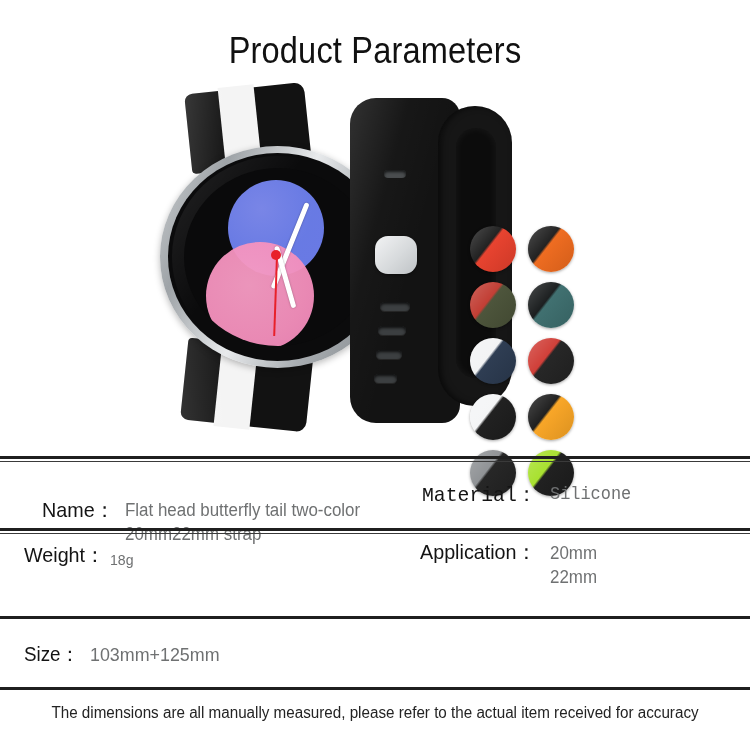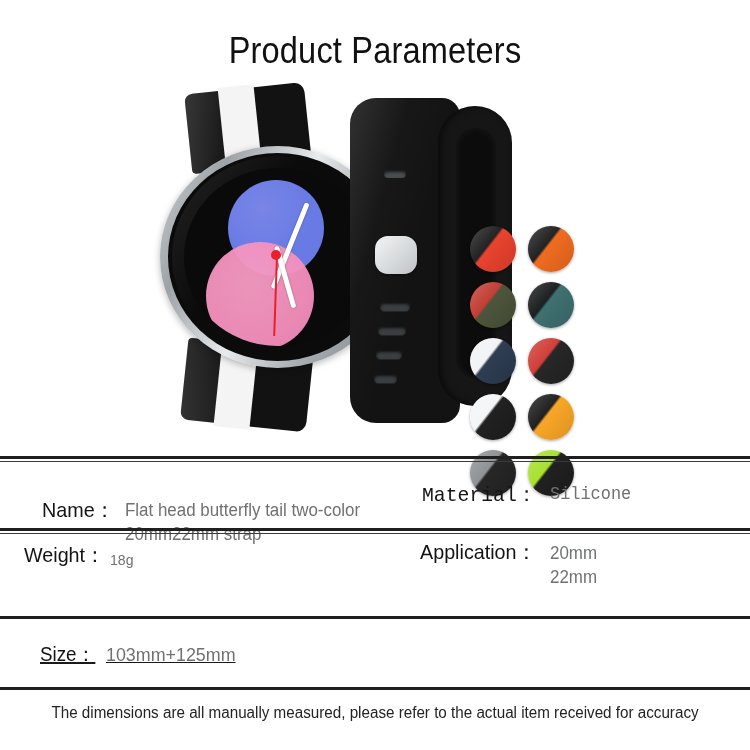--- a/index.html
+++ b/index.html
@@ -393,21 +393,21 @@
   .c-mat    { left: 422px; top: 480px; font-family: Liberation Mono, monospace; }
   .c-mat .val { margin-left: 6px; margin-top: 2px; }
 
   .c-weight { left: 24px;  top: 541px; }
   .c-weight .val { font-size: 15px; margin-top: 9px; margin-left: 0px; }
 
   .c-app    { left: 420px; top: 538px; }
   .c-app .val { margin-left: 6px; margin-top: 3px; }
   .c-app .val .ln2 { display: block; text-align: right; }
 
-  .c-size   { left: 40px;  top: 641px; text-decoration: underline; }
+  .c-size   { left: 24px;  top: 641px; }
   .c-size .lbl { font-size: 20px; }
   .c-size .val { font-size: 19px; margin-left: 7px; margin-top: 1px; }
 
   .footnote {
     position: absolute;
     left: 0;
     top: 704px;
     width: 750px;
     text-align: center;
     font-size: 16px;

